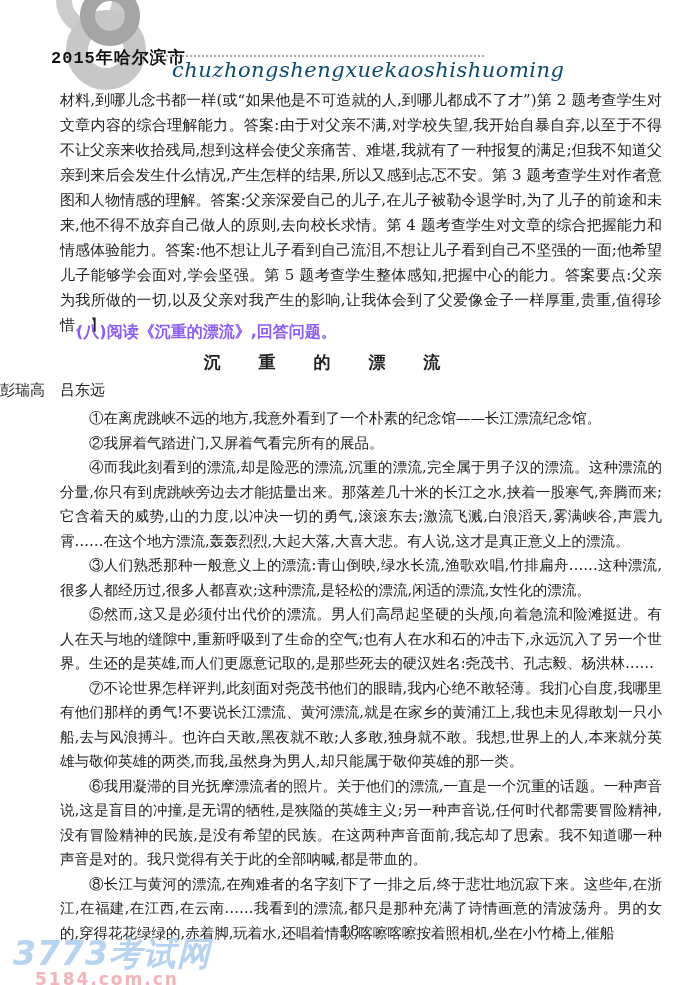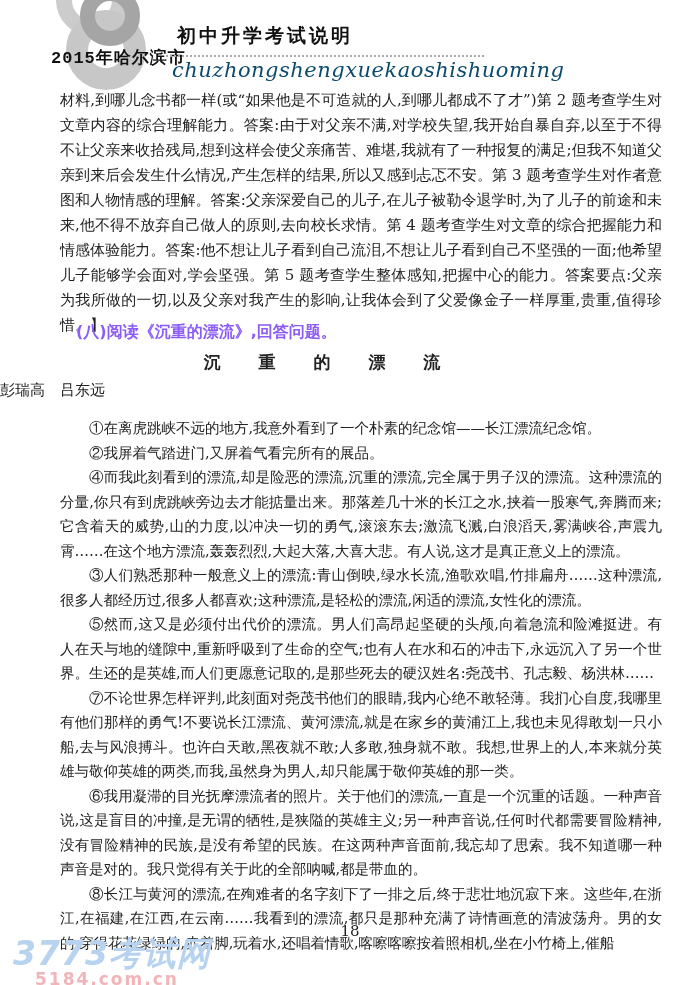--- a/index.html
+++ b/index.html
@@ -63,21 +63,21 @@
   .essay-title {
     position: absolute; left: 0; top: 351px; width: 660px;
     text-align: center; font-weight: bold; font-size: 17px;
     letter-spacing: 16px; color: #222;
   }
   .essay-authors {
     position: absolute; left: 0; top: 381px; width: 605px;
     text-align: left; font-size: 15px; color: #222;
   }
   .essay-body {
-    position: absolute; left: 60px; top: 416px; width: 602px;
+    position: absolute; left: 60px; top: 406px; width: 602px;
     font-size: 14.5px; line-height: 24.5px; text-align: justify;
     color: #222;
   }
   .essay-body p { margin: 0; text-indent: 2em; }
 
   
   .page-number {
     position: absolute; left: 0; top: 922px; width: 700px;
     text-align: center; font-size: 15px; color: #222;
   }
@@ -96,21 +96,20 @@
 </head>
 <body>
 
 <div class="page">
 
   <div class="logo-ring ring-light-top"></div>
   <div class="logo-ring ring-light-big"></div>
   <div class="logo-ring ring-dark"></div>
 
   <div class="year-region">2015年哈尔滨市</div>
-  <div class="header-title">初中升学考试说明</div>
   <div class="dotted-rule"></div>
   <div class="pinyin">chuzhongshengxuekaoshishuoming</div>
 
   <div class="answer-block">材料,到哪儿念书都一样(或“如果他是不可造就的人,到哪儿都成不了才”)第 2 题考查学生对文章内容的综合理解能力。答案:由于对父亲不满,对学校失望,我开始自暴自弃,以至于不得不让父亲来收拾残局,想到这样会使父亲痛苦、难堪,我就有了一种报复的满足;但我不知道父亲到来后会发生什么情况,产生怎样的结果,所以又感到忐忑不安。第 3 题考查学生对作者意图和人物情感的理解。答案:父亲深爱自己的儿子,在儿子被勒令退学时,为了儿子的前途和未来,他不得不放弃自己做人的原则,去向校长求情。第 4 题考查学生对文章的综合把握能力和情感体验能力。答案:他不想让儿子看到自己流泪,不想让儿子看到自己不坚强的一面;他希望儿子能够学会面对,学会坚强。第 5 题考查学生整体感知,把握中心的能力。答案要点:父亲为我所做的一切,以及父亲对我产生的影响,让我体会到了父爱像金子一样厚重,贵重,值得珍惜。】</div>
 
   <div class="section-heading">(八)阅读《沉重的漂流》,回答问题。</div>
   <div class="essay-title">沉 重 的 漂 流</div>
   <div class="essay-authors">彭瑞高　吕东远</div>
 
   <div class="essay-body">

